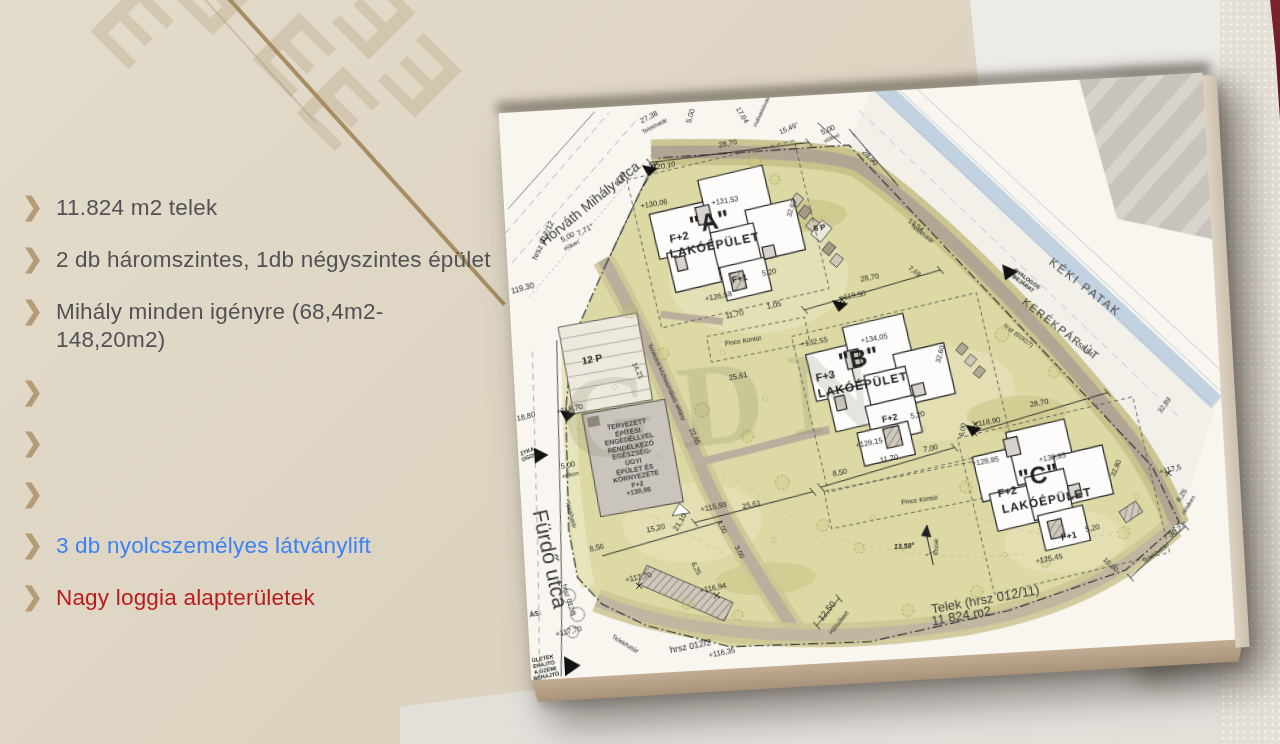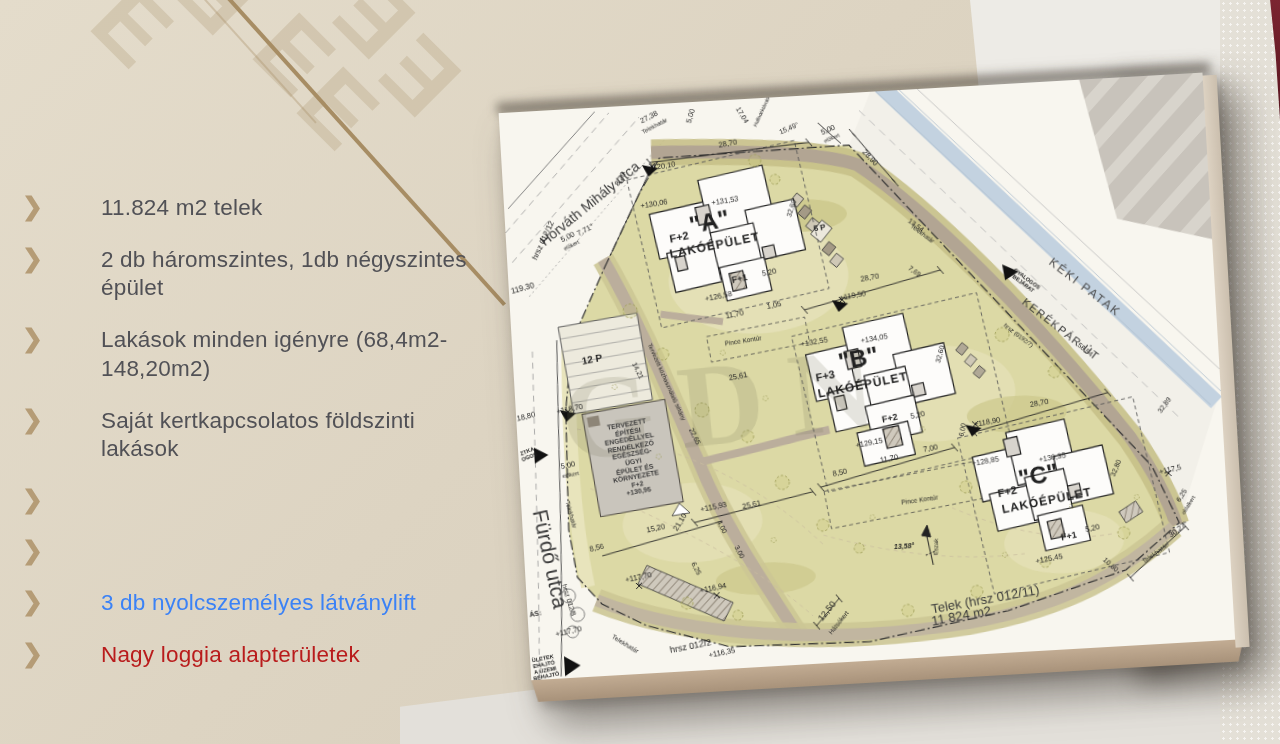--- a/index.html
+++ b/index.html
@@ -25,21 +25,21 @@
   #board-side-shadow{position:absolute;left:1128px;top:80px;width:140px;height:600px;
             background:linear-gradient(90deg,rgba(45,40,34,.55),rgba(45,40,34,0));
             filter:blur(14px);transform:rotate(-2deg);}
   #board-top-shadow{position:absolute;left:497px;top:103px;width:714px;height:12px;
             background:rgba(73,66,56,.55);filter:blur(5px);
             transform:rotate(-3.3deg);transform-origin:left center;}
   
   #feature-list{position:absolute;left:22px;top:194px;width:470px;display:flex;flex-direction:column;gap:24px;}
   .feat-row{display:flex;align-items:flex-start;}
   .feat-bullet{font-size:25px;font-weight:700;margin:-2px 13px 0 0;flex:0 0 auto;}
-  .feat-text{font-size:22.5px;font-weight:500;letter-spacing:.2px;line-height:1.25;margin-left:45px;}
+  .feat-text{font-size:22.5px;font-weight:500;letter-spacing:.2px;line-height:1.25;}
   
   #board{position:absolute;left:515px;top:92px;width:719px;height:590px;
          transform:rotate(-3.3deg);
          filter:drop-shadow(16px 20px 20px rgba(50,44,38,.45)) drop-shadow(4px 6px 6px rgba(50,44,38,.3));}
   #paper{position:absolute;left:0;top:0;right:14px;bottom:22px;background:#f8f6ef;
          box-shadow:inset 0 0 18px rgba(120,110,95,.18);overflow:hidden;}
   #edge-bottom{position:absolute;left:0;right:6px;bottom:0;height:22px;
          background:linear-gradient(180deg,#c2ac93,#a8927a);
          clip-path:polygon(0 0,100% 0,99.2% 100%,.8% 100%);}
   #edge-right{position:absolute;right:0;top:3px;bottom:14px;width:14px;
@@ -79,25 +79,24 @@
     <div class="feat-row">
       <span class="feat-bullet" style="color: rgb(181, 156, 118);">❯</span>
       <span class="feat-text" style="color: rgb(81, 81, 86);">11.824 m2 telek</span>
     </div>
     <div class="feat-row">
       <span class="feat-bullet" style="color: rgb(181, 156, 118);">❯</span>
       <span class="feat-text" style="color: rgb(81, 81, 86);">2 db háromszintes, 1db négyszintes épület</span>
     </div>
     <div class="feat-row">
       <span class="feat-bullet" style="color: rgb(181, 156, 118);">❯</span>
-      <span class="feat-text" style="color: rgb(81, 81, 86);">Lakások minden igényre (68,4m2-148,20m2)</span>
-    </div>
-    <div class="feat-row">
-      <span class="feat-bullet" style="color: rgb(181, 156, 118);">❯</span>
-      <span class="feat-text" style="color: rgb(81, 81, 86);">Saját kertkapcsolatos földszinti lakások</span>
+      <span class="feat-text" style="color: rgb(81, 81, 86);">Mihály minden igényre (68,4m2-148,20m2)</span>
+    </div>
+    <div class="feat-row">
+      <span class="feat-bullet" style="color: rgb(181, 156, 118);">❯</span>
     </div>
     <div class="feat-row">
       <span class="feat-bullet" style="color: rgb(181, 156, 118);">❯</span>
     </div>
     <div class="feat-row">
       <span class="feat-bullet" style="color: rgb(181, 156, 118);">❯</span>
     </div>
     <div class="feat-row">
       <span class="feat-bullet" style="color: rgb(181, 156, 118);">❯</span>
       <span class="feat-text" style="color: #3b82f6;">3 db nyolcszemélyes látványlift</span>

